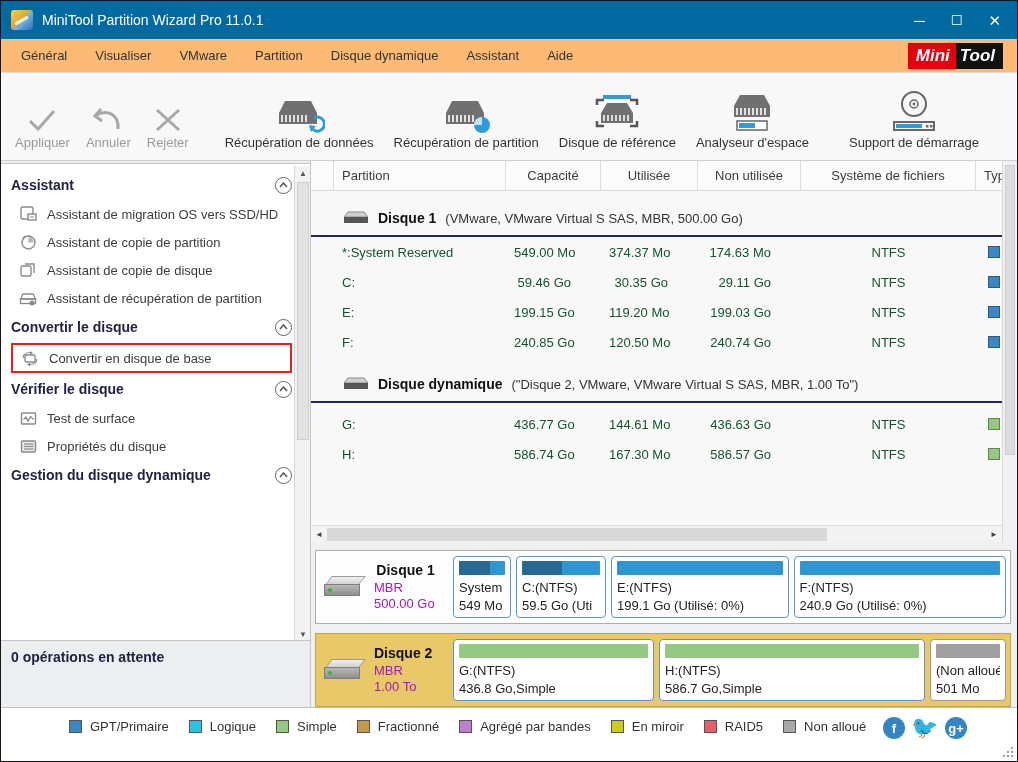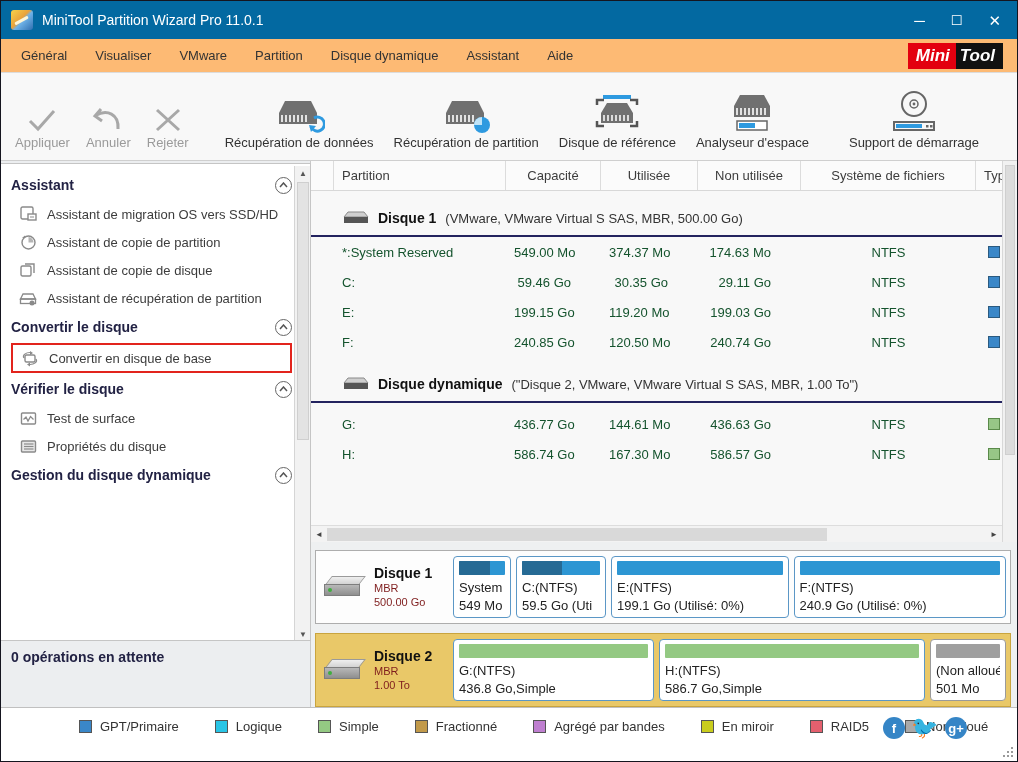--- a/index.html
+++ b/index.html
@@ -86,31 +86,31 @@
   .diskmap { flex:1 1 auto; background:#eef0f1; padding:8px 6px 6px 4px; display:flex; flex-direction:column; gap:9px; }
   .disk-row { flex:1 1 auto; background:#fdfdfd; border:1px solid #adadad; display:flex; align-items:stretch; padding:5px 4px; gap:5px; }
   .disk-row.selected { background:#e9c868; border:1px solid #c9a43e; }
   .disk-label { width:128px; flex:0 0 auto; display:flex; align-items:center; gap:8px; padding-left:4px; }
   .disk-3d { width:42px; height:26px; position:relative; flex:0 0 auto; }
   .disk-3d .top { position:absolute; left:4px; top:2px; width:34px; height:10px; background:linear-gradient(#efefef,#cfcfcf); transform:skewX(-38deg); border:1px solid #9a9a9a; }
   .disk-3d .face { position:absolute; left:0; top:10px; width:36px; height:12px; background:linear-gradient(#b8b8b8,#8f8f8f); border:1px solid #7d7d7d; }
   .disk-3d .led { position:absolute; left:4px; top:14px; width:4px; height:4px; background:#3fae3f; border-radius:50%; }
   .disk-meta { display:flex; flex-direction:column; line-height:1.25; }
   .disk-meta .dname { font-weight:bold; font-size:14px; color:#111; align-self:flex-end; }
-  .disk-meta .dinfo { font-size:11px; color:#7f1d1d; }
+  .disk-meta .dinfo { font-size:13px; color:#a21caf; }
   .parts { flex:1 1 auto; display:flex; gap:5px; min-width:0; }
   .part { background:#fff; border:1px solid #5b97c6; border-radius:4px; padding:4px 5px 3px; display:flex; flex-direction:column; min-width:0; overflow:hidden; }
   .part.unalloc { border-color:#9a9a9a; }
   .ubar { height:14px; background:#2d96d3; border-radius:1px; overflow:hidden; margin-bottom:4px; position:relative; }
   .ubar .used { height:100%; background:#266a94; }
   .part .l1, .part .l2 { white-space:nowrap; overflow:hidden; font-size:13px; color:#222; line-height:1.35; }
 
   
   .statusbar { height:54px; background:#fff; border-top:1px solid #c0c0c0; position:relative; flex:0 0 auto; }
-  .legend { position:absolute; left:78px; top:11px; display:flex; gap:36px; align-items:center; }
+  .legend { position:absolute; left:68px; top:11px; display:flex; gap:20px; align-items:center; }
   .legend-item { display:flex; align-items:center; gap:8px; white-space:nowrap; }
   .legend-sq { width:13px; height:13px; border:1px solid #555; }
   .social { position:absolute; right:50px; top:9px; display:flex; gap:9px; align-items:center; }
   .soc { width:22px; height:22px; border-radius:50%; background:#3585c6; color:#fff; display:flex; align-items:center; justify-content:center; font-weight:bold; font-size:13px; }
   .soc.twitter { background:transparent; color:#35a5dd; font-size:22px; }
   .grip { position:absolute; right:3px; bottom:3px; width:12px; height:12px;
     background:radial-gradient(circle at 2px 10px,#9a9a9a 1.2px,transparent 1.5px),
                radial-gradient(circle at 6px 6px,#9a9a9a 1.2px,transparent 1.5px),
                radial-gradient(circle at 10px 2px,#9a9a9a 1.2px,transparent 1.5px),
                radial-gradient(circle at 6px 10px,#9a9a9a 1.2px,transparent 1.5px),

